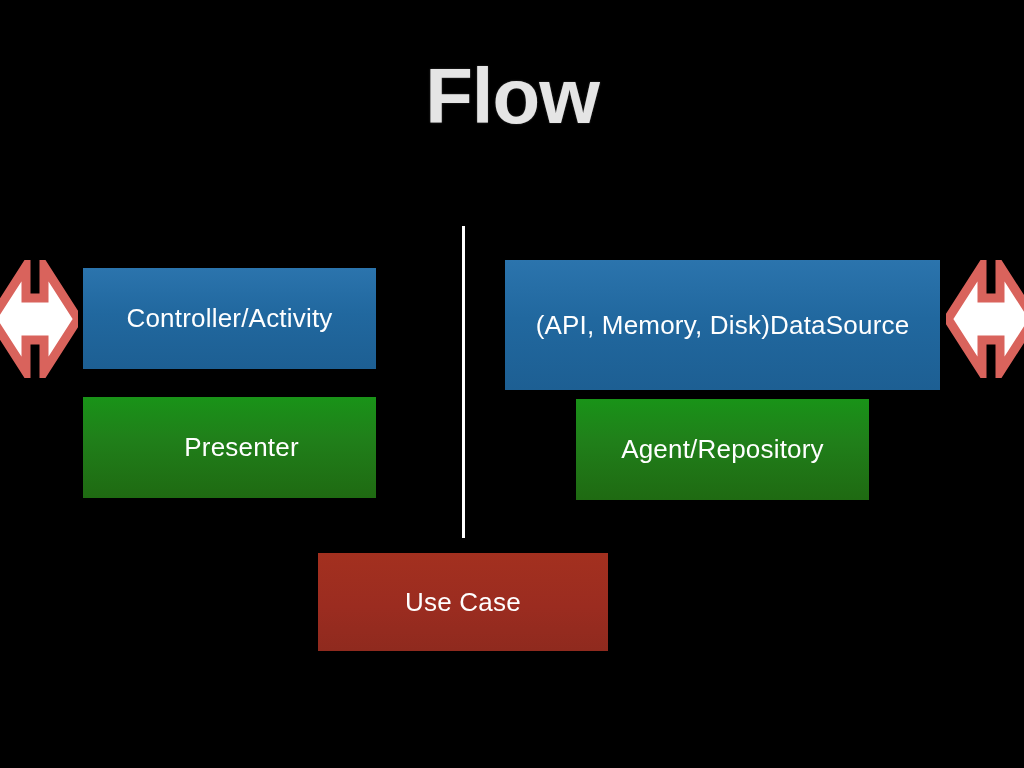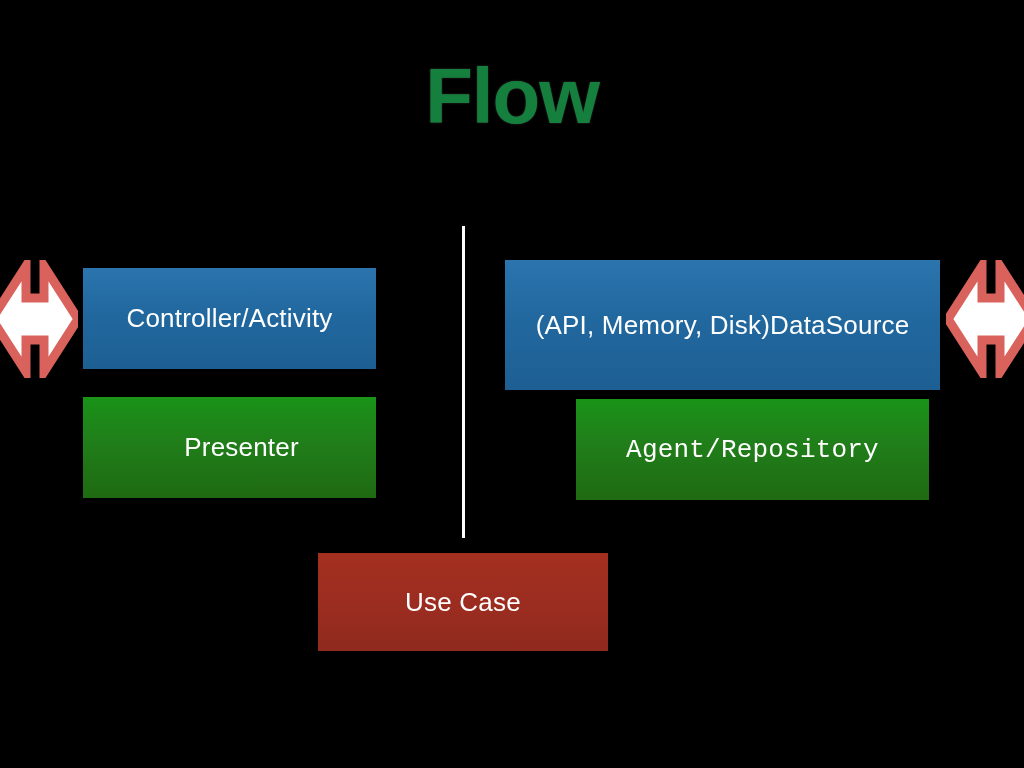--- a/index.html
+++ b/index.html
@@ -21,21 +21,21 @@
     background: #000000;
   }
 
   
   .slide-title {
     position: absolute;
     top: 56px;
     left: 0;
     width: 1024px;
     text-align: center;
-    color: #15803d;
+    color: #e5e5e5;
     font-family: "Liberation Sans", sans-serif;
     font-size: 78px;
     font-weight: bold;
     letter-spacing: -1px;
     line-height: 1.05;
     text-shadow: 0 0 2px rgba(255,255,255,0.25);
   }
 
   
   .node {
@@ -67,21 +67,21 @@
 
   .node-red {
     background: #9b2c20;
     background-image: linear-gradient(180deg, #a3301f 0%, #9b2c20 55%, #8f2a1e 100%);
   }
 
   
   #node-controller { left: 83px;  top: 268px; width: 293px; height: 101px; }
   #node-datasource { left: 505px; top: 260px; width: 435px; height: 130px; }
   #node-presenter  { left: 83px;  top: 397px; width: 293px; height: 101px; padding-left: 38px; }
-  #node-agent      { left: 576px; top: 399px; width: 353px; height: 101px; font-family: Liberation Mono, monospace; }
+  #node-agent      { left: 576px; top: 399px; width: 293px; height: 101px; }
   #node-usecase    { left: 318px; top: 553px; width: 290px; height: 98px; }
 
   
   .divider {
     position: absolute;
     left: 462px;
     top: 226px;
     width: 3px;
     height: 312px;
     background: #ffffff;

